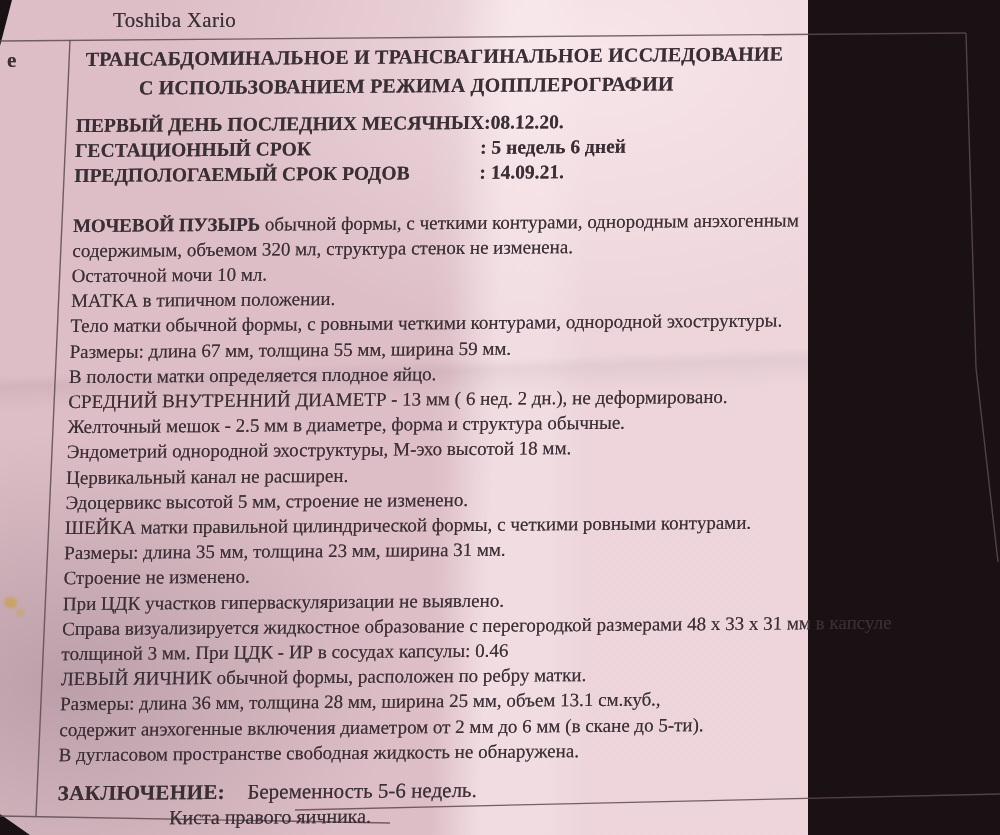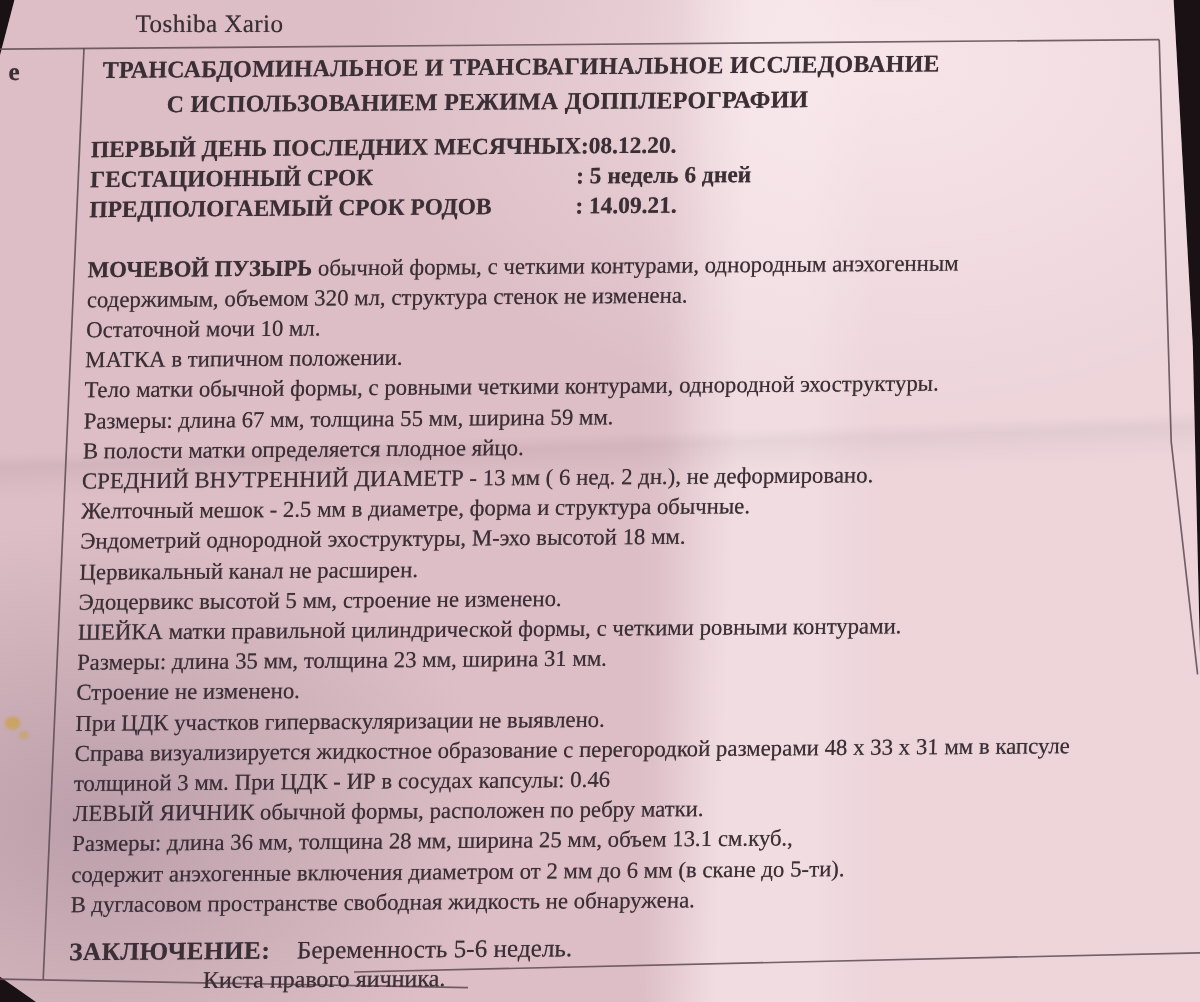--- a/index.html
+++ b/index.html
@@ -1,21 +1,21 @@
 <!DOCTYPE html>
 <html><head>
 <meta charset="utf-8">
 <style>
   html,body{margin:0;padding:0;}
   body{
     width:1000px;height:835px;overflow:hidden;
     background:#191114;
     font-family:"Liberation Serif","DejaVu Serif",serif;
   }
-  #photo{position:relative;width:1000px;height:835px;font-family:Liberation Serif, serif;}
+  #photo{position:relative;width:808px;height:835px;font-family:Liberation Serif, serif;}
   
   #paper{
     position:absolute;inset:0;
     clip-path:polygon(12px 0, 978px 0, 994px 288px, 1000px 545px, 1000px 835px, 30px 835px, 0 814px, 0 46px);
     background:
       radial-gradient(ellipse 620px 420px at 74% 6%, rgba(255,242,245,0.55), rgba(255,242,245,0) 70%),
       linear-gradient(92deg, rgba(150,110,125,0.13) 0 55%, rgba(255,255,255,0.20) 61% 100%),
       radial-gradient(ellipse 560px 420px at 8% 82%, rgba(100,82,98,0.30), rgba(100,82,98,0) 60%),
       linear-gradient(178deg, rgba(0,0,0,0) 0 43.5%, rgba(110,85,100,0.10) 44.8%, rgba(110,85,100,0.04) 46.5%, rgba(0,0,0,0) 48%),
       linear-gradient(90deg, rgba(255,255,255,0) 0 53%, rgba(255,250,250,0.22) 59% 67%, rgba(255,255,255,0) 73%),

